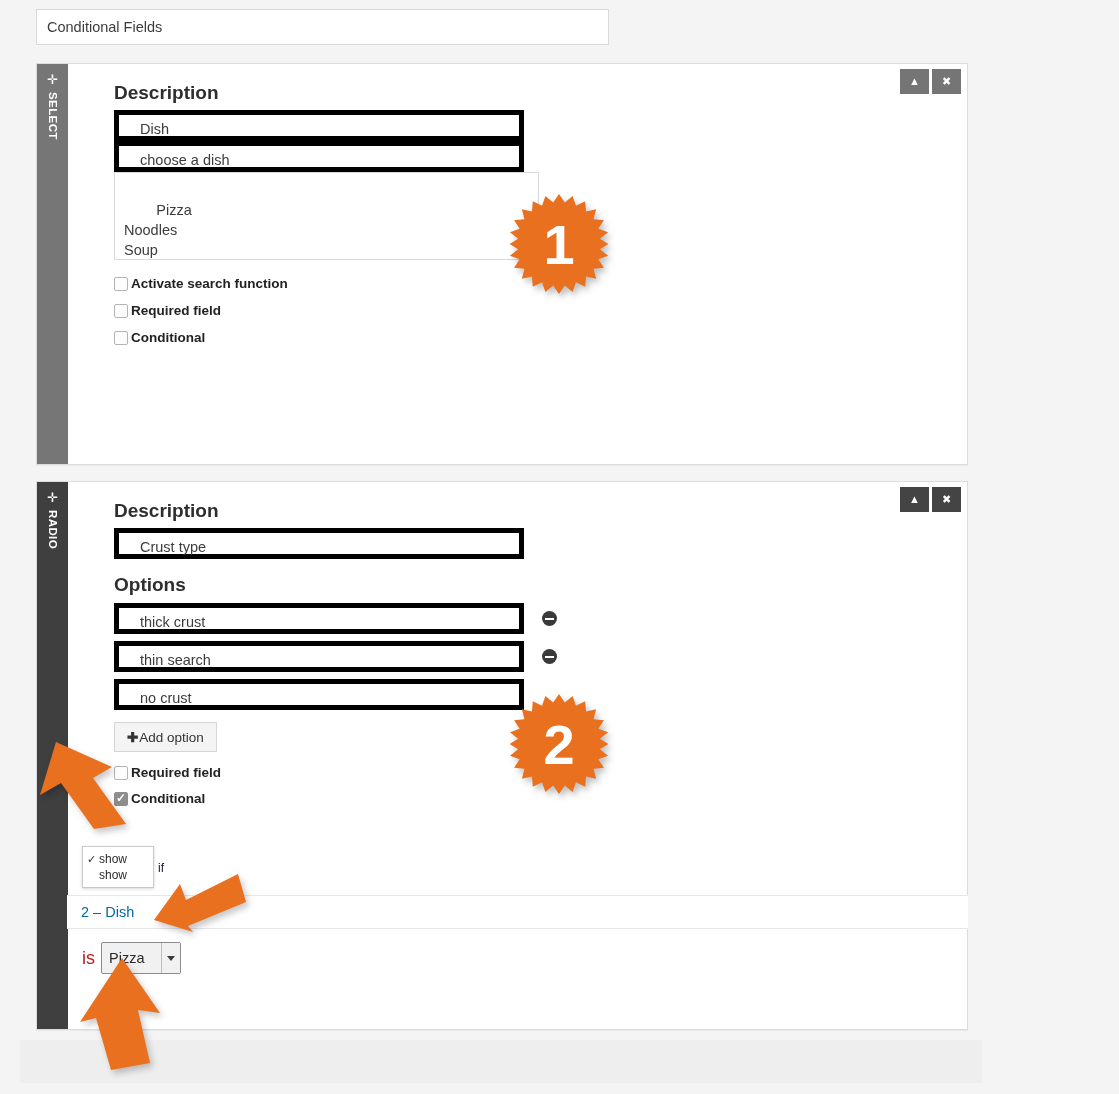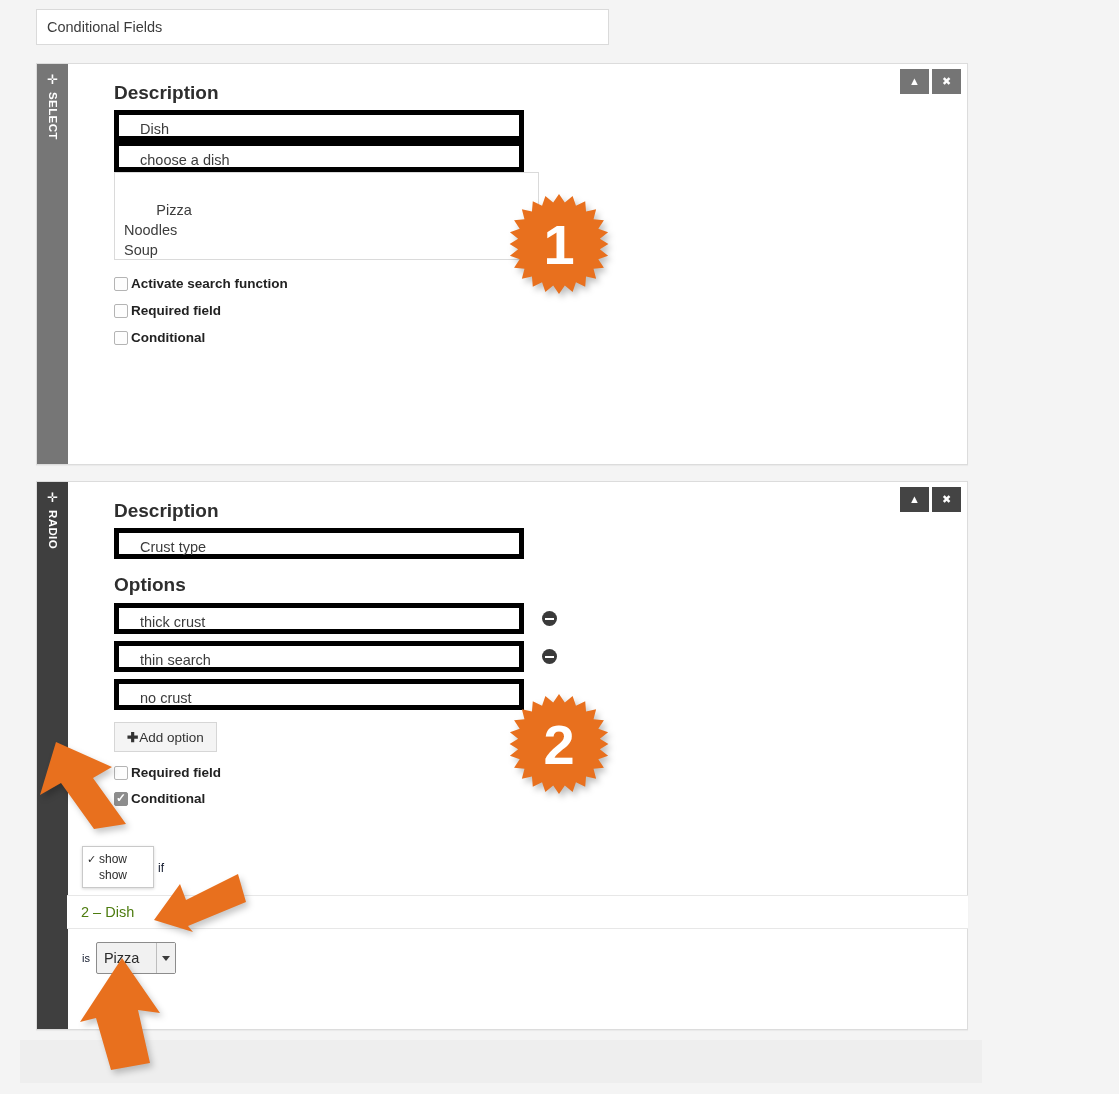--- a/index.html
+++ b/index.html
@@ -158,28 +158,28 @@
     font-size: 12px; color: #0f172a;
     z-index: 5;
   }
 
   .wide-row {
     position: absolute; left: 67px; width: 901px; height: 34px;
     background: #fff; border-top: 1px solid #e7e7e7; border-bottom: 1px solid #e7e7e7;
     display: flex; align-items: center;
   }
   .wide-row .rowtext {
-    font-size: 14.5px; color: #4d7c0f; padding-left: 14px;
+    font-size: 14.5px; color: #0369a1; padding-left: 14px;
   }
 
   .is-row {
     position: absolute; left: 82px; top: 942px;
     display: flex; align-items: center; z-index: 4;
   }
-  .is-word { font-size: 11px; color: #0f172a; margin-right: 6px; }
+  .is-word { font-size: 18px; color: #b91c1c; margin-right: 6px; }
   .nat-select {
     appearance: none; -webkit-appearance: none;
     width: 80px; height: 32px;
     background: #f1f1f1;
     border: 1px solid #8c8c8c;
     border-radius: 2px;
     font-family: "Liberation Sans", sans-serif;
     font-size: 14.5px; color: #2b2b2b;
     padding: 0 22px 0 7px;
     cursor: pointer;

